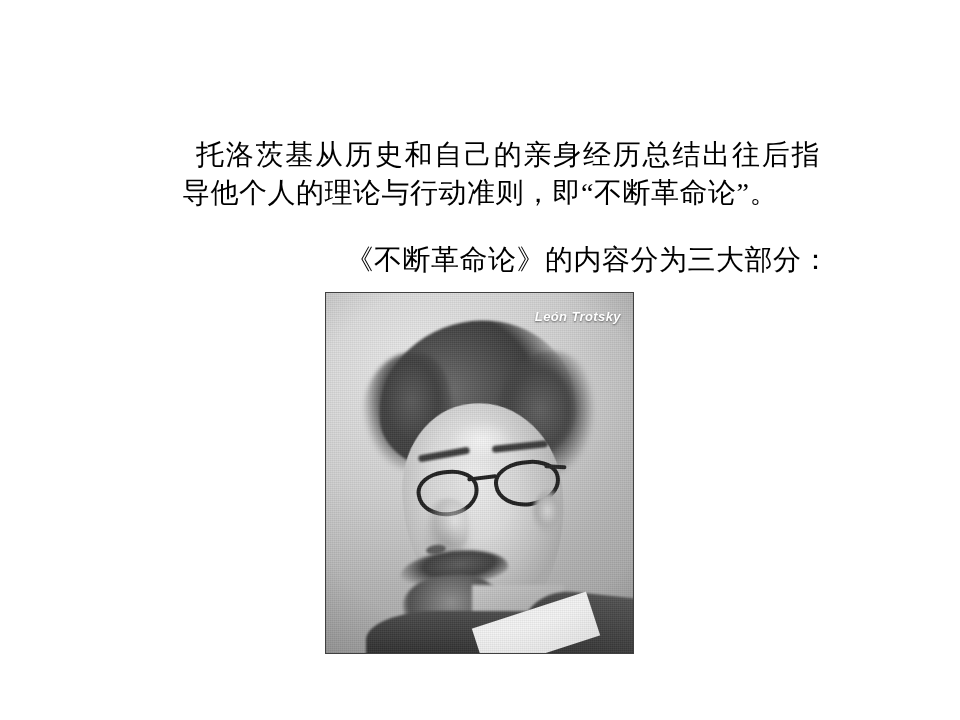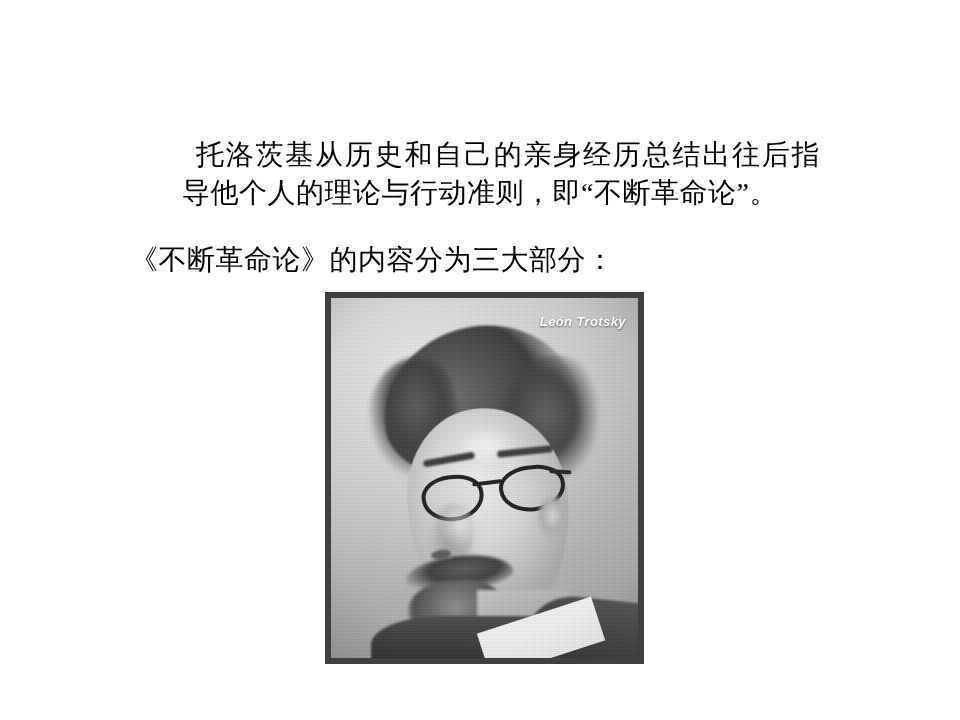--- a/index.html
+++ b/index.html
@@ -31,31 +31,31 @@
     letter-spacing: 0.5px;
   }
   .para-1 {
     text-indent: 56px;
     text-align: justify;
     text-align-last: center;
     padding: 0 10px;
   }
   .para-2 {
     margin-top: 30px;
-    text-align: left;
+    text-align: right;
   }
   .portrait-frame {
     position: absolute;
     left: 325px;
     top: 292px;
     width: 307px;
     height: 360px;
     background: #737373;
     overflow: hidden;
-    border: 6px solid #404040;
+    border: 1px solid #404040;
   }
   .portrait-frame .grain {
     position: absolute;
     inset: 0;
     background:
       repeating-linear-gradient(0deg, rgba(0,0,0,0.05) 0 1px, rgba(255,255,255,0.05) 1px 2px),
       repeating-linear-gradient(90deg, rgba(0,0,0,0.035) 0 1px, rgba(255,255,255,0.04) 1px 2px);
     opacity: 0.8;
     pointer-events: none;
     z-index: 6;

